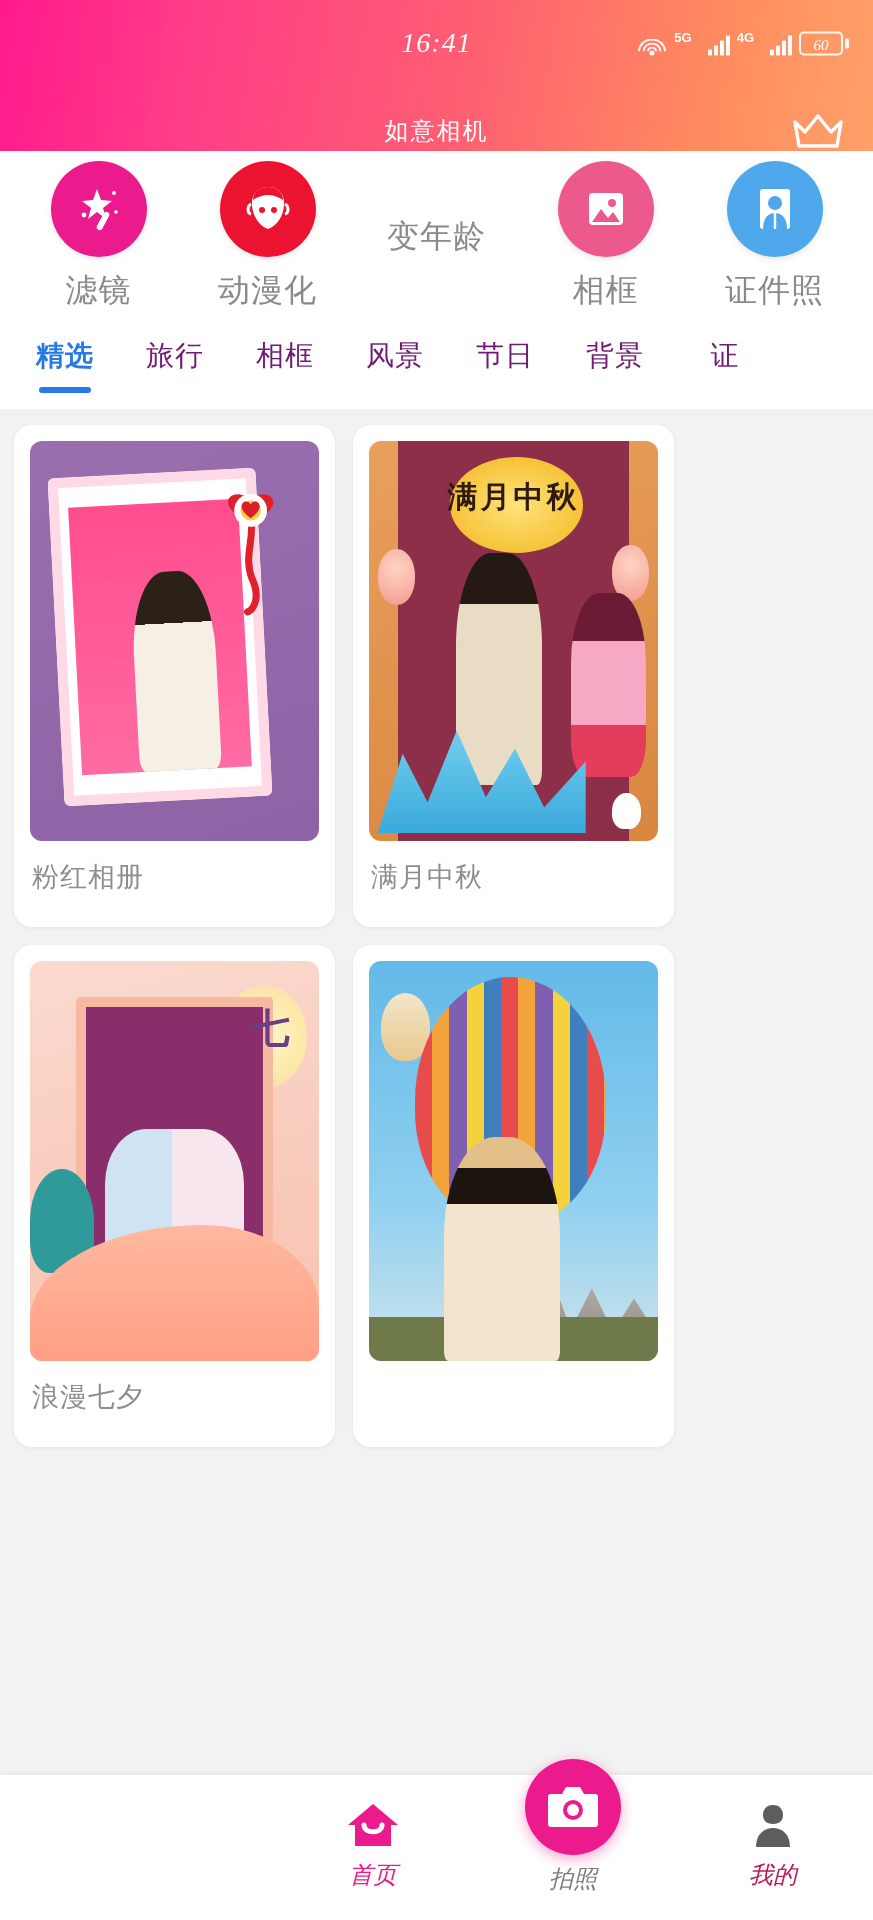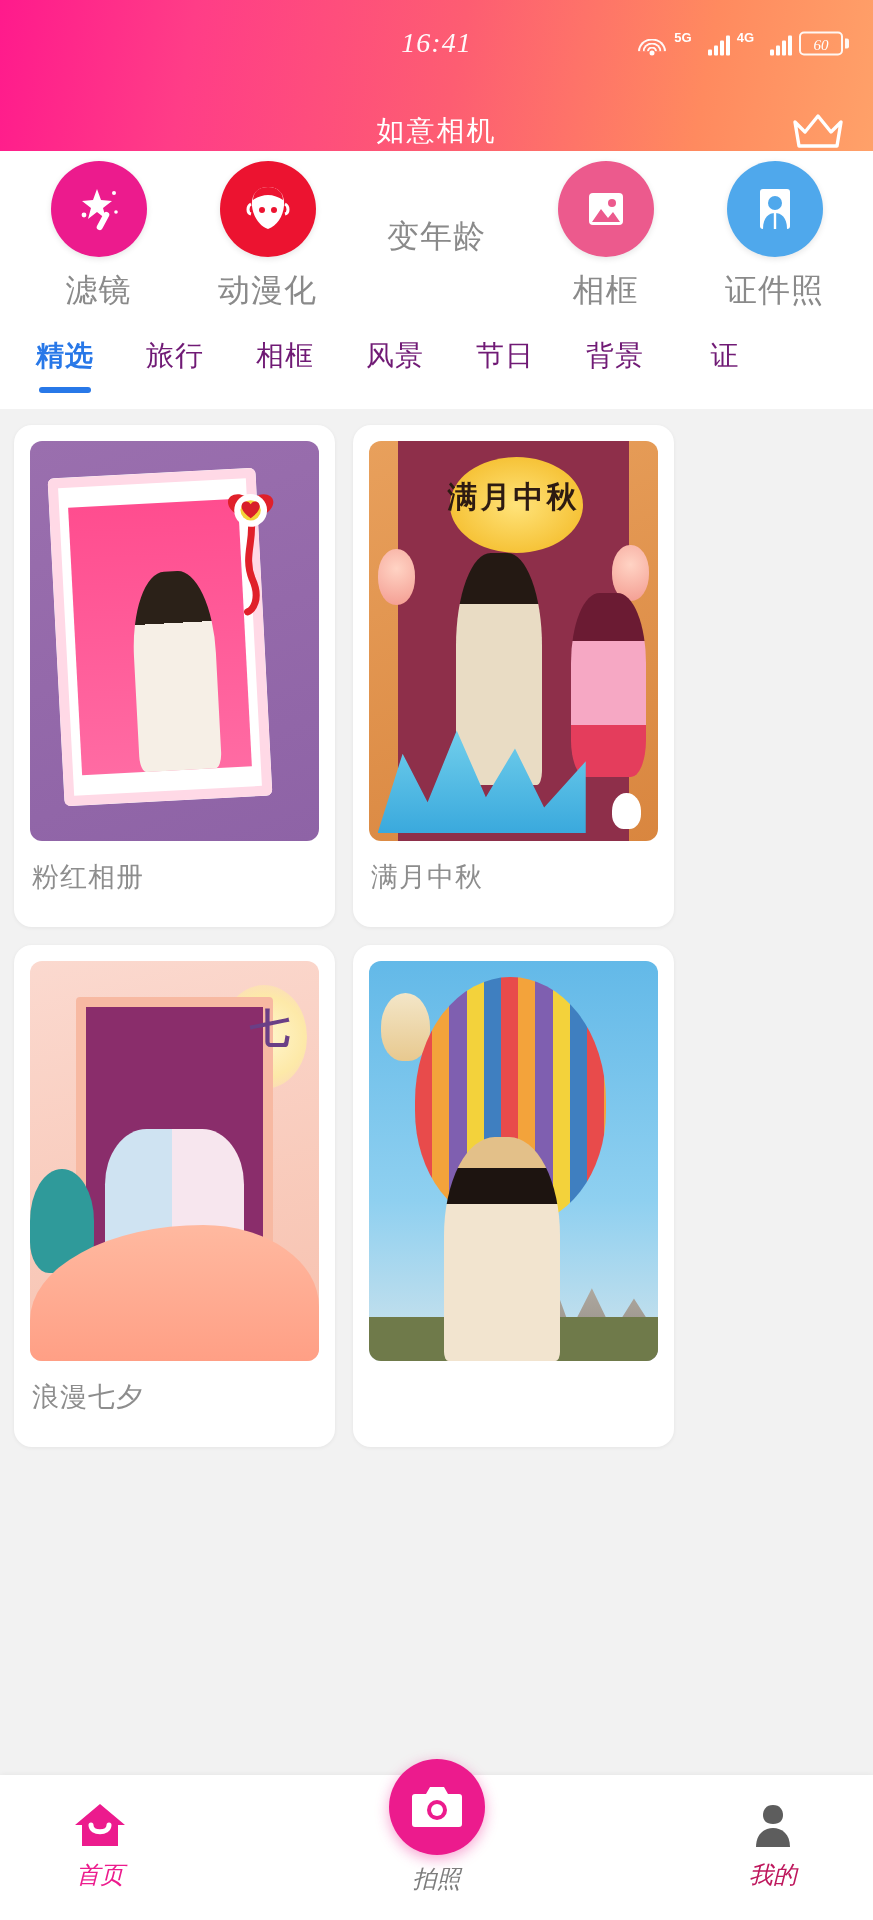--- a/index.html
+++ b/index.html
@@ -50,21 +50,21 @@
     display:flex; align-items:center;
   }
   .batt-body {
     width:44px; height:24px; border:2px solid rgba(255,255,255,.92); border-radius:5px;
     display:flex; align-items:flex-end; justify-content:center;
   }
   .batt-num { color:#fff; font-size:15px; font-style:italic; font-family:"Liberation Serif",serif; }
   .batt-cap { width:4px; height:10px; background:rgba(255,255,255,.92); border-radius:0 2px 2px 0; margin-left:2px; }
 
   .appbar { position:relative; height:89px; display:flex; align-items:center; justify-content:center; }
-  .app-title { color:#fff; font-size:28px; letter-spacing:2px; }
+  .app-title { color:#fff; font-size:24px; letter-spacing:2px; }
   .crown { position:absolute; right:28px; top:50%; transform:translateY(-50%); width:54px; height:42px; }
 
   
   .quick {
     background:#fff; height:172px; display:flex; align-items:center;
     justify-content:space-around; padding:0 14px;
   }
   .qitem { display:flex; flex-direction:column; align-items:center; gap:12px; width:136px; }
   .qcircle {
     width:96px; height:96px; border-radius:50%;
@@ -176,21 +176,21 @@
   
   .partial-row { padding:0 14px; display:flex; gap:18px; }
   .pcard { width:400px; height:60px; background:#fff; border-radius:18px 18px 0 0; padding:14px 16px 0 16px; }
   .pthumb { width:100%; height:60px; border-radius:12px; }
   .p1 { background:linear-gradient(180deg,#fde3ec,#fbd2e1); }
   .p2 { background:linear-gradient(180deg,#d6b98a,#b99a63); }
 
   
   .bottomnav {
     position:absolute; left:0; bottom:0; width:873px; height:145px;
-    background:#fff; display:flex; align-items:flex-start; justify-content:space-between;
+    background:#fff; display:flex; align-items:flex-start; justify-content:flex-end;
     padding-top:26px; box-shadow:0 -1px 6px rgba(0,0,0,.05);
   }
   .nitem { display:flex; flex-direction:column; align-items:center; gap:10px; width:200px; }
   .nlabel { font-size:24px; color:#be185d; font-family:"Liberation Serif",serif; font-style:italic; }
   .nlabel.on { color:#ec1b8d; }
   .fab {
     position:absolute; left:50%; transform:translateX(-50%); top:-42px;
     width:96px; height:96px; border-radius:50%; background:#ec1b8d;
     display:flex; align-items:center; justify-content:center;
     box-shadow:0 4px 14px rgba(236,27,141,.40);

